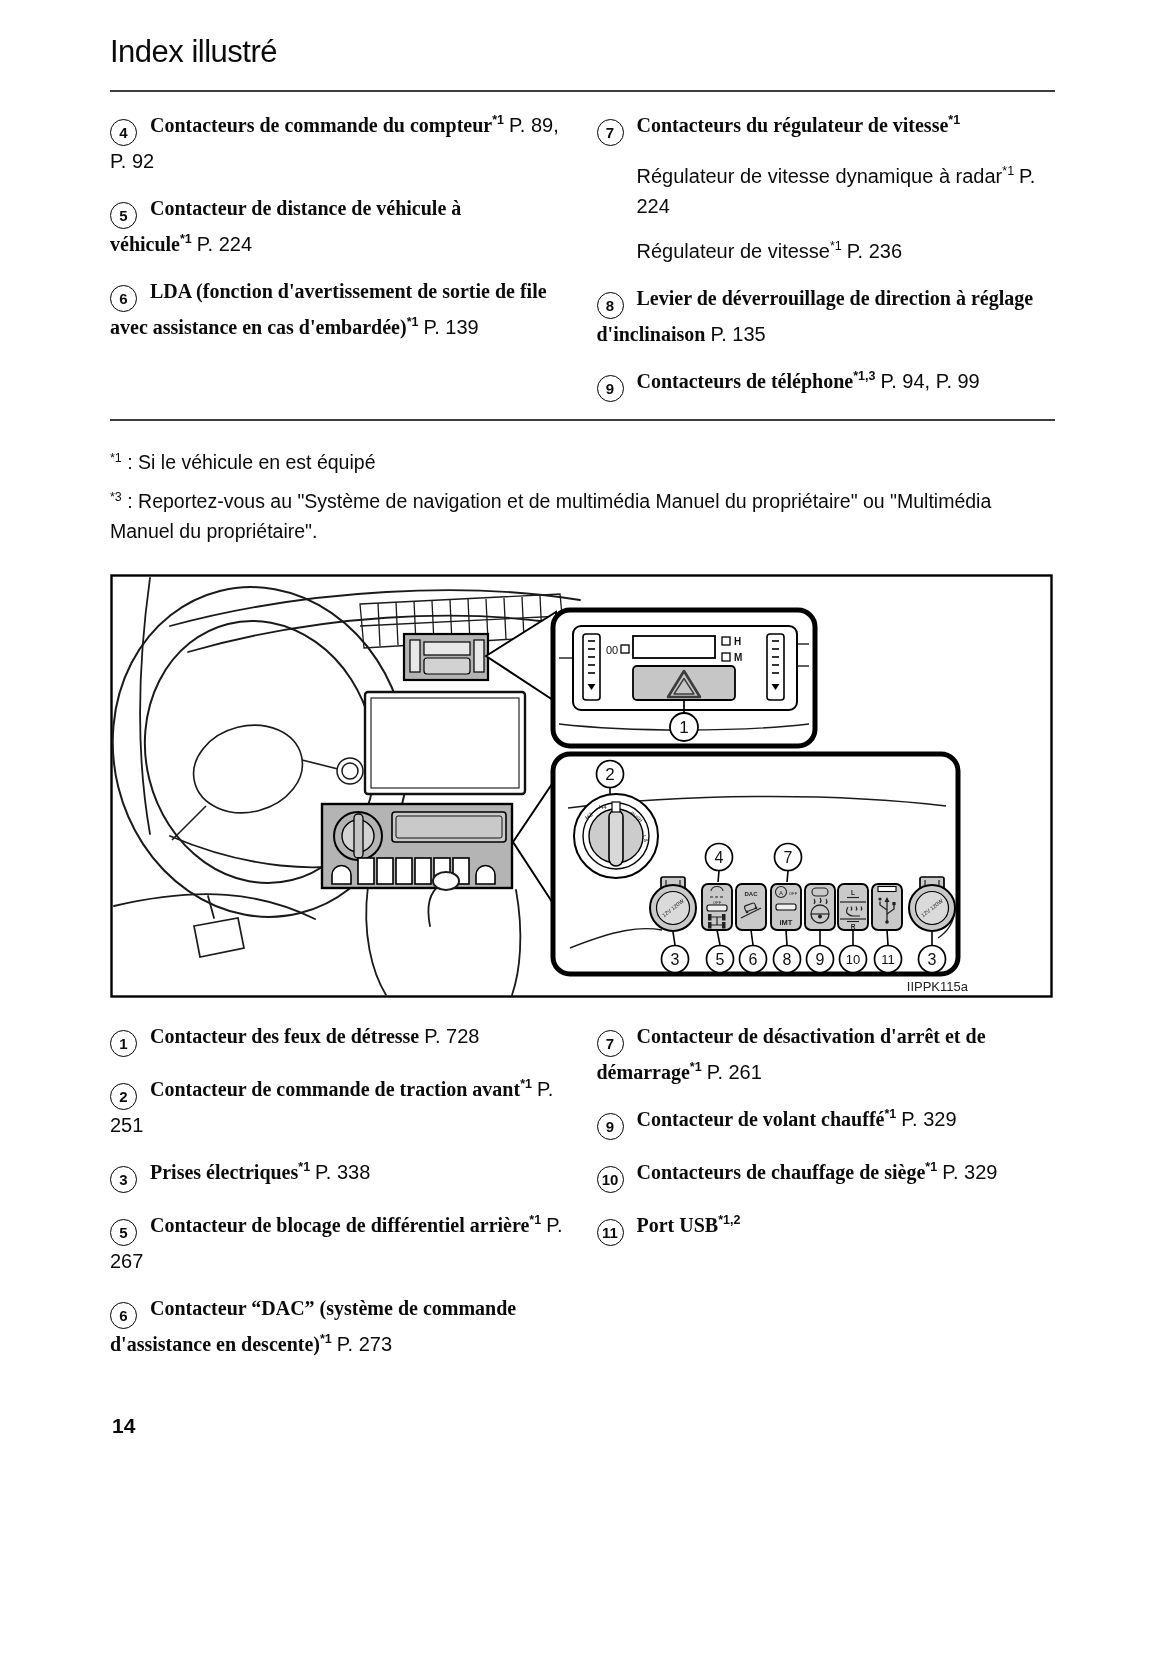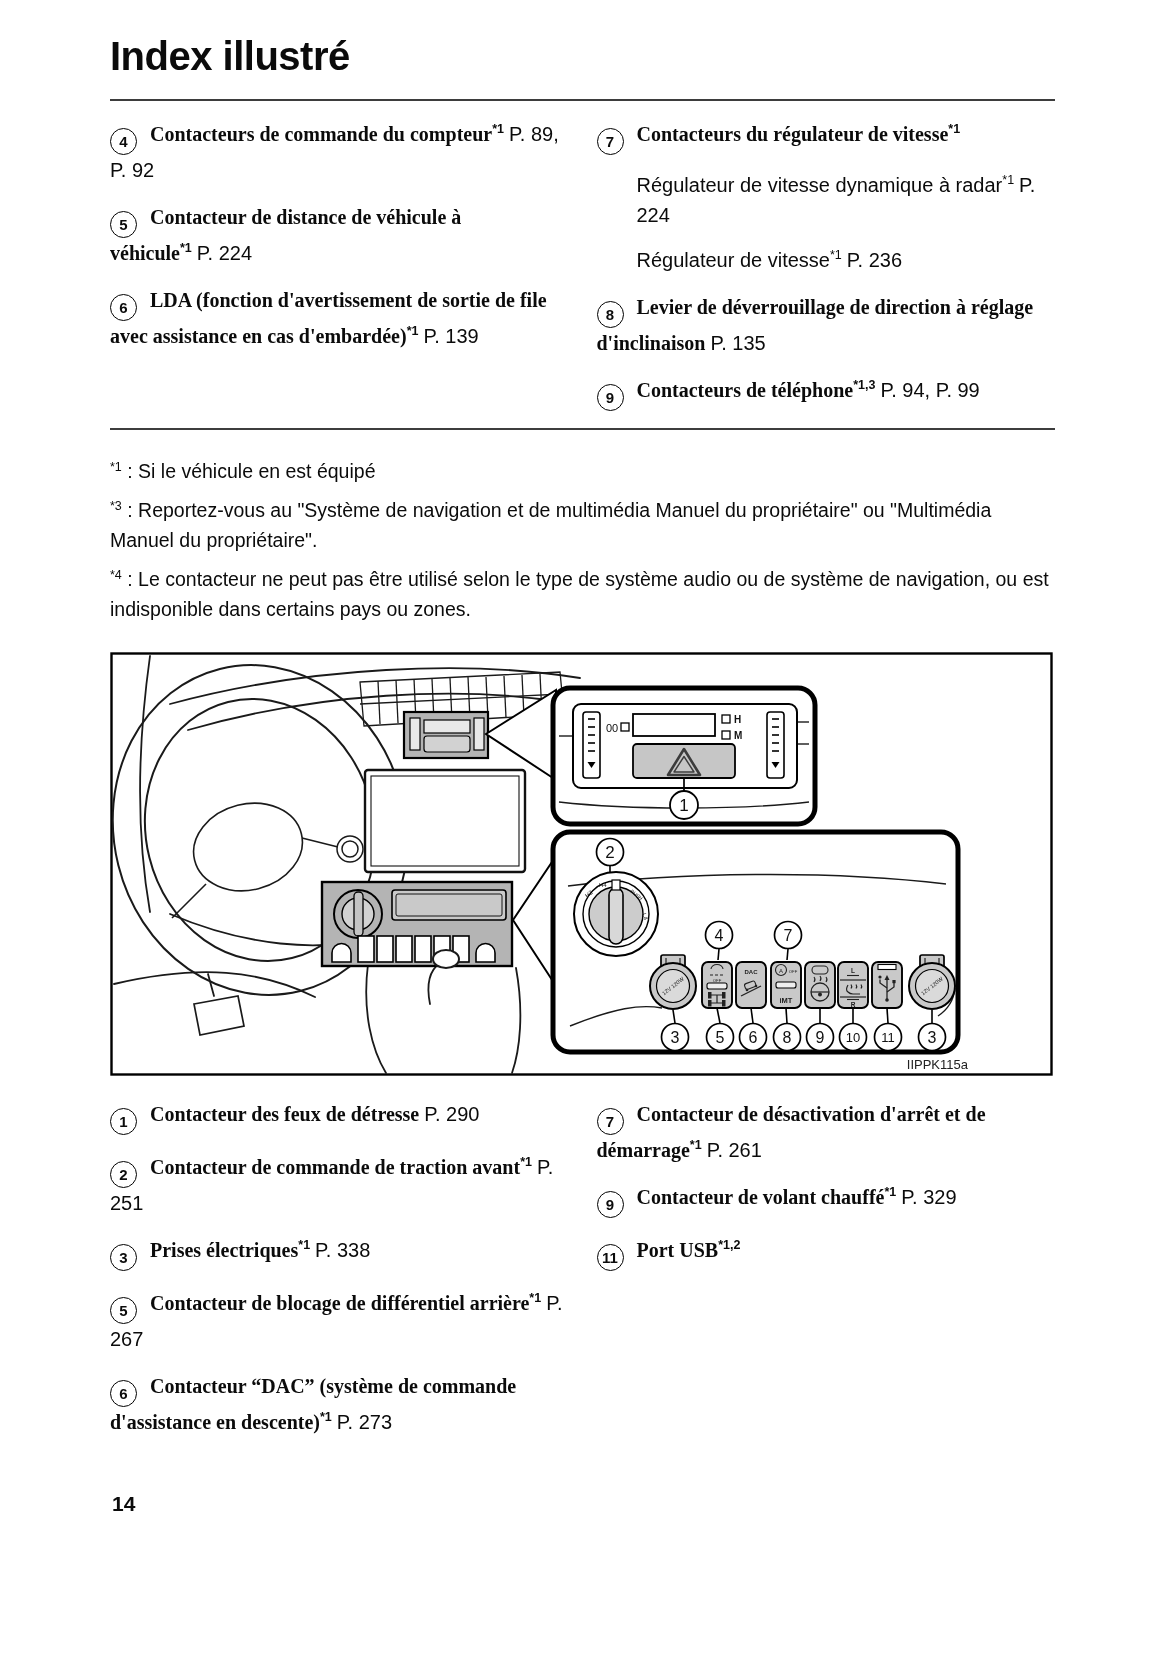--- a/index.html
+++ b/index.html
@@ -1,18 +1,18 @@
 <!DOCTYPE html>
 <html><head>
 <meta charset="utf-8">
 <style>
   html,body{margin:0;padding:0;background:#ffffff;}
   body{width:1165px;height:1653px;overflow:hidden;font-family:"Liberation Sans",sans-serif;color:#0b0b0b;}
   .content{margin:0 110px;width:945px;padding-top:34px;}
-  .title{font-size:40px;font-weight:700;letter-spacing:-0.5px;margin:0 0 20px 0;}
+  .title{font-size:31px;font-weight:400;letter-spacing:-0.5px;margin:0 0 20px 0;}
   .rule{border-top:2px solid #3d3d3d;height:0;}
   .cols{display:flex;gap:28px;margin-top:18px;}
   .col{flex:1 1 0;min-width:0;}
   .li{margin:0 0 17px 0;font-size:20px;line-height:30px;}
   .cn{display:inline-block;width:27px;height:27px;border:1.6px solid #000;border-radius:50%;
       text-align:center;line-height:25px;font-size:15px;font-weight:700;margin-right:13px;
       vertical-align:-6px;box-sizing:border-box;background:#fff;}
   .nm{font-weight:700;font-family:Liberation Serif, serif;}
   .rg{font-weight:400;}
   .rf{font-weight:400;margin-left:5px;}
@@ -46,21 +46,20 @@
       <p class="li"><span class="cn">8</span><span class="nm">Levier de déverrouillage de direction à réglage d'inclinaison</span><sup class="sp"></sup><span class="rf">P. 135</span></p>
       <p class="li"><span class="cn">9</span><span class="nm">Contacteurs de téléphone</span><sup class="sp">*1,3</sup><span class="rf">P. 94, P. 99</span></p>
     </div>
   </div>
 
   <div class="rule"></div>
 
   <div class="fnotes">
     <p class="fn"><sup class="sr">*1</sup><span> : Si le véhicule en est équipé</span></p>
     <p class="fn"><sup class="sr">*3</sup><span> : Reportez-vous au "Système de navigation et de multimédia Manuel du propriétaire" ou "Multimédia Manuel du propriétaire".</span></p>
-    <p class="fn"><sup class="sr">*4</sup><span> : Le contacteur ne peut pas être utilisé selon le type de système audio ou de système de navigation, ou est indisponible dans certains pays ou zones.</span></p>
   </div>
 
   <div class="fig">
   <svg width="945" height="425" viewBox="0 0 945 425" font-family="Liberation Sans, sans-serif">
     <rect x="1.5" y="1.5" width="940" height="421" fill="#ffffff" stroke="#000" stroke-width="2.4"></rect>
 
     <g stroke="#1a1a1a" fill="none" stroke-width="1.8" stroke-linecap="round">
       <path d="M 60 52 C 200 14 360 8 470 26"></path>
       <path d="M 78 78 C 210 40 350 34 452 50"></path>
       <path d="M 40 4 C 28 90 26 180 40 260"></path>
@@ -364,27 +363,28 @@
             <text x="822" y="391" font-size="16" text-anchor="middle" fill="#111" stroke="none">3</text>
           </g>
     </g>
 
     <text x="858" y="417" text-anchor="end" font-size="13" fill="#222">IIPPK115a</text>
   </svg>
   </div>
 
   <div class="cols botlist">
     <div class="col">
-      <p class="li"><span class="cn">1</span><span class="nm">Contacteur des feux de détresse</span><sup class="sp"></sup><span class="rf">P. 290</span></p>
+      <p class="li"><span class="cn">1</span><span class="nm">Contacteur des feux de détresse</span><sup class="sp"></sup><span class="rf">P. 728</span></p>
       <p class="li"><span class="cn">2</span><span class="nm">Contacteur de commande de traction avant</span><sup class="sp">*1</sup><span class="rf">P. 251</span></p>
       <p class="li"><span class="cn">3</span><span class="nm">Prises électriques</span><sup class="sp">*1</sup><span class="rf">P. 338</span></p>
       <p class="li"><span class="cn">5</span><span class="nm">Contacteur de blocage de différentiel arrière</span><sup class="sp">*1</sup><span class="rf">P. 267</span></p>
       <p class="li"><span class="cn">6</span><span class="nm">Contacteur “DAC” (système de commande d'assistance en descente)</span><sup class="sp">*1</sup><span class="rf">P. 273</span></p>
     </div>
     <div class="col">
       <p class="li"><span class="cn">7</span><span class="nm">Contacteur de désactivation d'arrêt et de démarrage</span><sup class="sp">*1</sup><span class="rf">P. 261</span></p>
       <p class="li"><span class="cn">9</span><span class="nm">Contacteur de volant chauffé</span><sup class="sp">*1</sup><span class="rf">P. 329</span></p>
+      <p class="li"><span class="cn">10</span><span class="nm">Contacteurs de chauffage de siège</span><sup class="sp">*1</sup><span class="rf">P. 329</span></p>
       <p class="li"><span class="cn">11</span><span class="nm">Port USB</span><sup class="sp">*1,2</sup><span class="rf"></span></p>
     </div>
   </div>
 
   <div class="pagenum">14</div>
 </div>
 
 </body></html>

